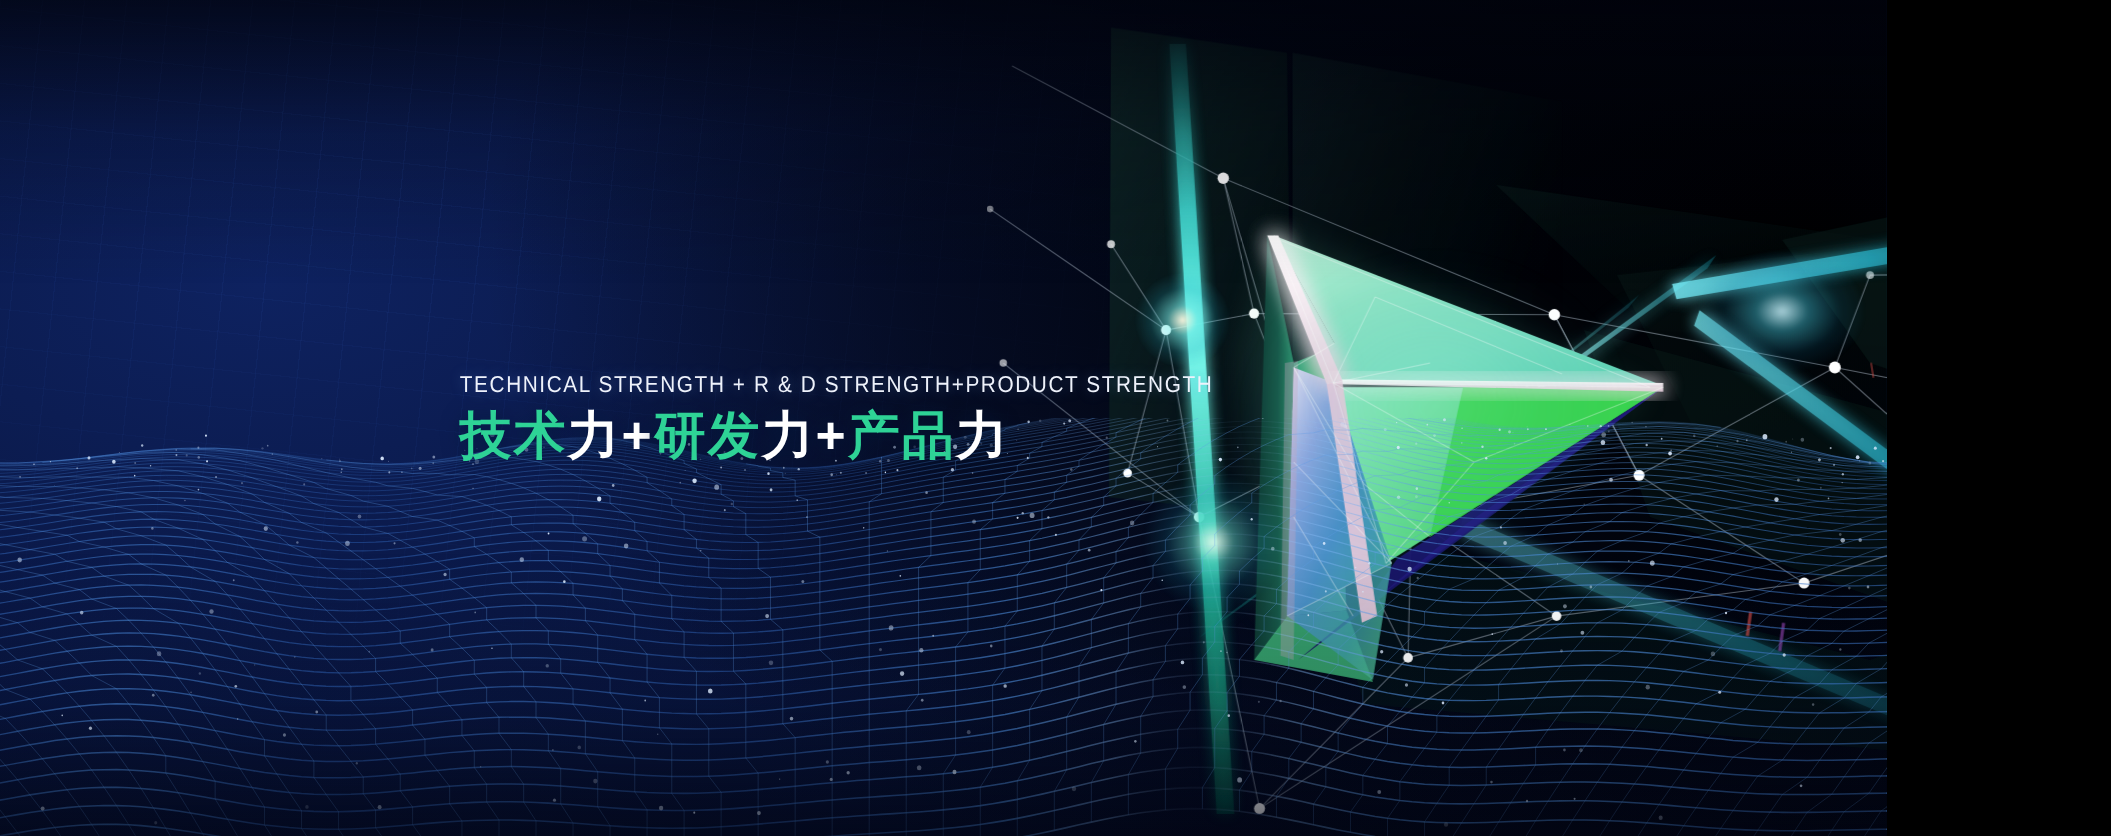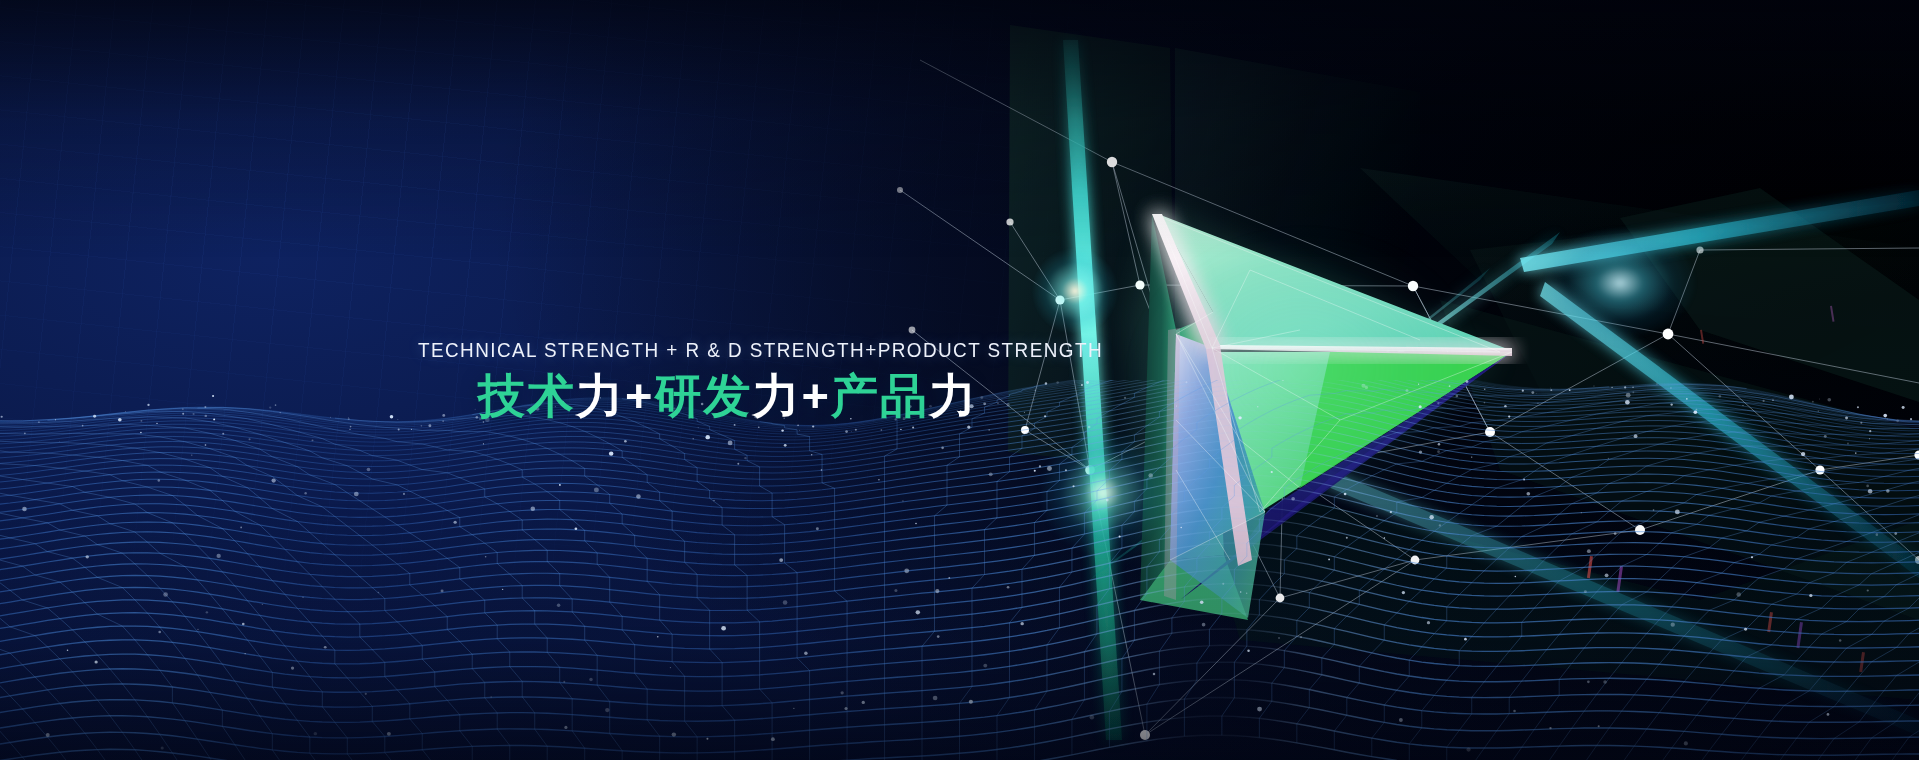--- a/index.html
+++ b/index.html
@@ -1,20 +1,20 @@
 <!DOCTYPE html>
 <html><head>
 <meta charset="utf-8">
 <title>Banner</title>
 <style>
   html,body{margin:0;padding:0;background:#000;}
   *{box-sizing:border-box;}
   #banner{
     position:relative;
-    width:1919px;
+    width:1715px;
     height:760px;
     overflow:hidden;
     background:#04091f;
     font-family:"Liberation Sans","DejaVu Sans",sans-serif;
   }
   .layer{position:absolute;inset:0;pointer-events:none;}
 
   
   #bg-base{
     background:
@@ -60,21 +60,20 @@
     text-shadow:0 0 12px rgba(120,170,255,.35);
   }
   #cn-line{
     margin-top:9px;
     font-size:47px;
     font-weight:bold;
     line-height:1.12;
     letter-spacing:2px;
     white-space:nowrap;
     text-shadow:0 2px 16px rgba(0,25,60,.75);
-    text-align:center;
   }
   #cn-line .g{color:#2ed396;}
   #cn-line .w{color:#ffffff;}
 
   
   #wave-wrap{left:-40px;right:-40px;top:380px;bottom:-10px;position:absolute;}
   #wave-svg{width:100%;height:100%;display:block;}
 
   
   #art{position:absolute;left:0;top:0;width:1919px;height:760px;}

